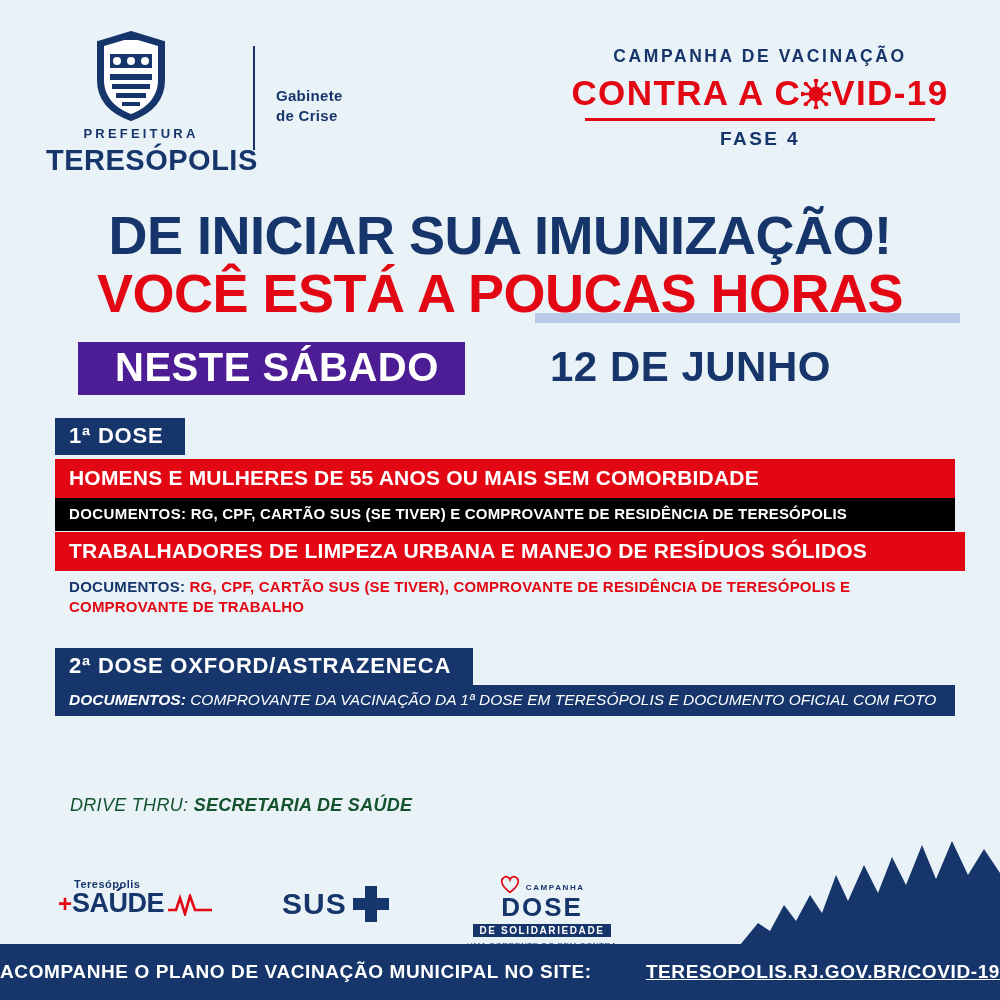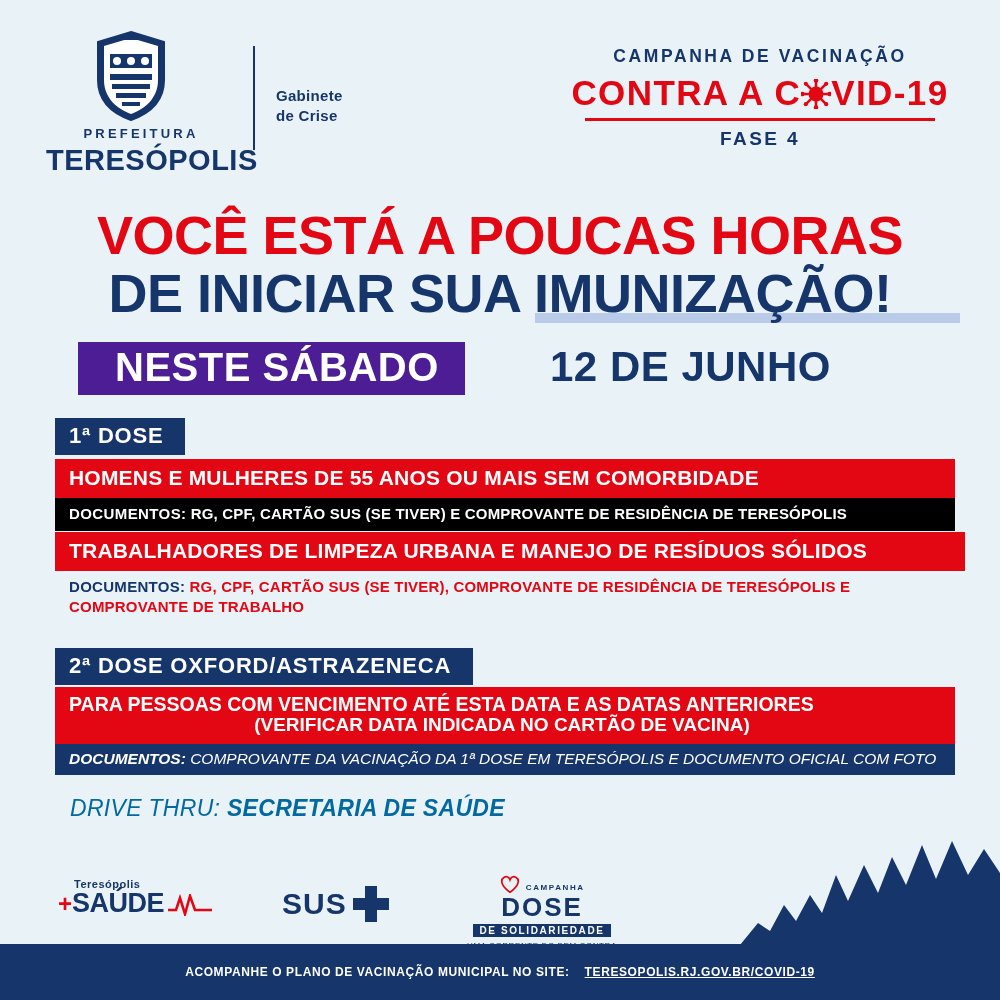--- a/index.html
+++ b/index.html
@@ -252,22 +252,22 @@
     font-size: 15.5px;
     font-style: italic;
   }
   .docs-2d .lbl { font-weight: bold; }
   .docs-2d .val { font-weight: normal; }
 
   .drivethru {
     position: absolute;
     left: 70px;
     top: 795px;
-    color: #0369a1;
-    font-size: 23px;
+    color: #14532d;
+    font-size: 18px;
     font-style: italic;
     letter-spacing: 0.3px;
   }
   .drivethru .dt-lbl { font-weight: normal; }
   .drivethru .dt-val { font-weight: bold; }
 
   
   .logos {
     position: absolute;
     left: 0;
@@ -367,22 +367,22 @@
   .footer {
     position: absolute;
     left: 0;
     bottom: 0;
     width: 1000px;
     height: 56px;
     background: #16356b;
     color: #ffffff;
     display: flex;
     align-items: center;
-    justify-content: center;
-    font-size: 12px;
+    justify-content: space-between;
+    font-size: 19px;
     font-weight: bold;
     letter-spacing: 0.6px;
   }
   .footer .site { text-decoration: underline; margin-left: 11px; }
 </style>
 </head>
 <body>
 
 <div class="page">
 
@@ -443,22 +443,22 @@
           </g>
         </svg></span><span class="red">VID-19</span>
       </div>
       <div class="underline"></div>
       <div class="fase">FASE 4</div>
     </div>
   </div>
 
   <div class="hl-underline"></div>
   <div class="headline">
+    <div class="h-row"><span class="h2">DE INICIAR SUA IMUNIZAÇÃO!</span></div>
     <div class="h-row h1">VOCÊ ESTÁ A POUCAS HORAS</div>
-    <div class="h-row"><span class="h2">DE INICIAR SUA IMUNIZAÇÃO!</span></div>
   </div>
 
   <div class="datebar">
     <div class="badge">NESTE SÁBADO</div>
     <div class="when">12 DE JUNHO</div>
   </div>
 
   <div class="sect" style="top:418px;">
     <div class="tag-blue">1ª DOSE</div>
     <div class="bar-red" style="margin-top:4px; width:886px;">HOMENS E MULHERES DE 55 ANOS OU MAIS SEM COMORBIDADE</div>
@@ -471,24 +471,20 @@
   <div class="sect" style="top:532px;">
     <div class="bar-red" style="width:896px;">TRABALHADORES DE LIMPEZA URBANA E MANEJO DE RESÍDUOS SÓLIDOS</div>
     <div class="docs-row">
       <span class="lbl">DOCUMENTOS:</span>
       <span class="val">RG, CPF, CARTÃO SUS (SE TIVER), COMPROVANTE DE RESIDÊNCIA DE TERESÓPOLIS E COMPROVANTE DE TRABALHO</span>
     </div>
   </div>
 
   <div class="sect" style="top:648px;">
     <div class="tag-blue">2ª DOSE OXFORD/ASTRAZENECA</div>
-    <div class="sub-red-center" style="width:886px; margin-top:2px;">
-      <span>PARA PESSOAS COM VENCIMENTO ATÉ ESTA DATA E AS DATAS ANTERIORES</span>
-      <span class="c2">(VERIFICAR DATA INDICADA NO CARTÃO DE VACINA)</span>
-    </div>
     <div class="docs-2d" style="width:886px;">
       <span class="lbl">DOCUMENTOS:</span>
       <span class="val">COMPROVANTE DA VACINAÇÃO DA 1ª DOSE EM TERESÓPOLIS E DOCUMENTO OFICIAL COM FOTO</span>
     </div>
   </div>
 
   <div class="drivethru">
     <span class="dt-lbl">DRIVE THRU:</span>
     <span class="dt-val">SECRETARIA DE SAÚDE</span>
   </div>

